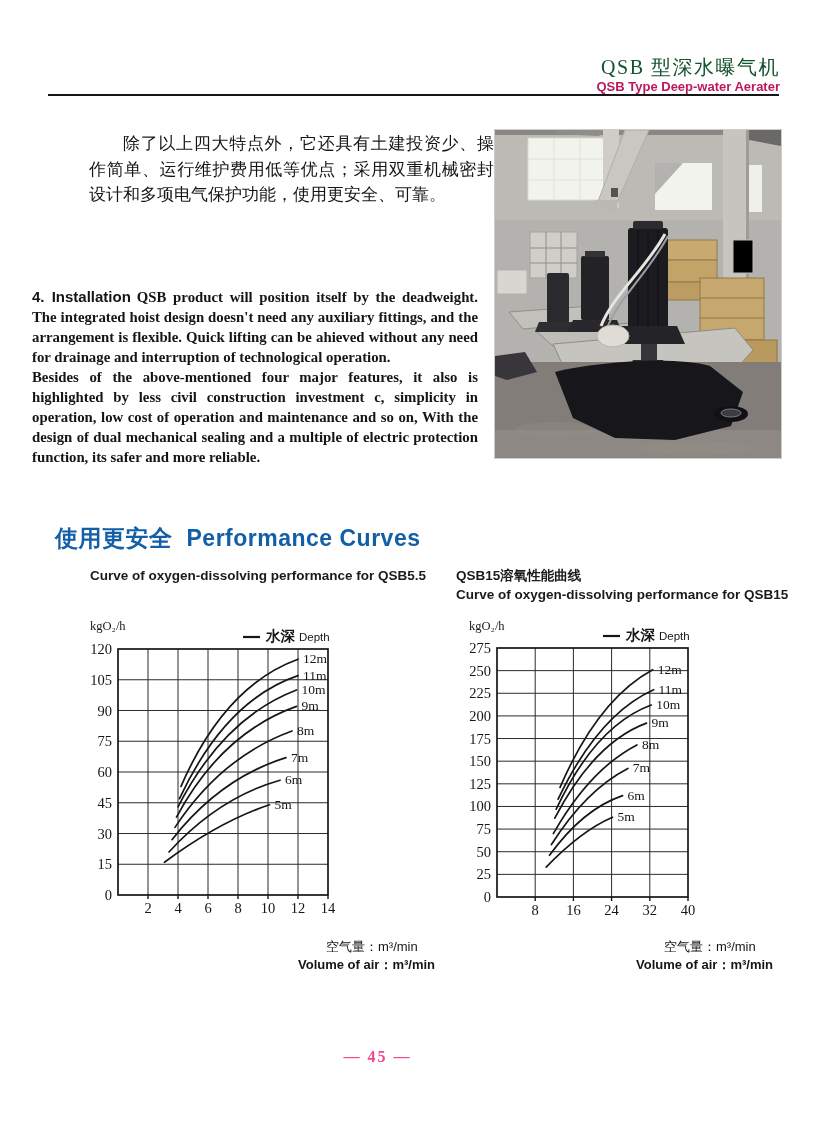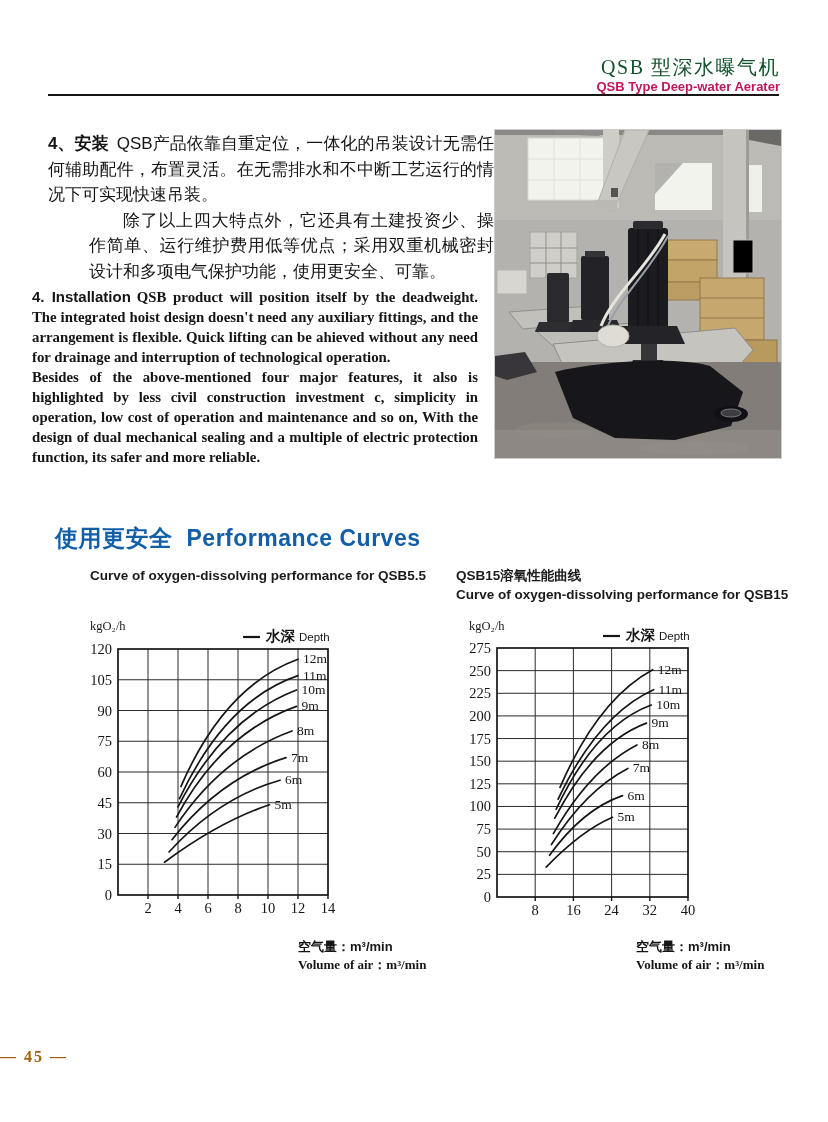--- a/index.html
+++ b/index.html
@@ -32,40 +32,39 @@
   
   .chart-title{font-size:13.5px;font-weight:bold;line-height:19px;color:#1a1a1a;}
   .ct-left{left:90px;top:566px;width:360px;}
   .ct-right{left:456px;top:566px;width:360px;}
 
   .chart-svg-left{left:85px;top:616px;}
   .chart-svg-right{left:458px;top:616px;}
 
   
   .cap{font-size:13px;line-height:18px;color:#151515;}
-  .cap .zh{font-weight:bold;}
-  .cap .en{font-family:Liberation Serif, serif;font-weight:700;}
+  .cap .zh{font-weight:normal;margin-left:28px;}
+  .cap .en{font-family:Liberation Sans, sans-serif;font-weight:700;}
   .cap-left{left:298px;top:938px;}
   .cap-right{left:636px;top:938px;}
 
   
-  .page-num{left:0;top:1048px;width:755px;font-family:"Liberation Serif",serif;
-            font-weight:700;font-size:16px;letter-spacing:2px;color:#a16207;}
+  .page-num{left:0;top:1048px;width:755px;text-align:center;font-family:"Liberation Serif",serif;
+            font-weight:700;font-size:16px;letter-spacing:2px;color:#ec4899;}
 </style>
 </head>
 <body>
 
 <div class="page">
 
   <div class="abs hd-zh">QSB 型深水曝气机</div>
   <div class="abs hd-en">QSB Type Deep-water Aerater</div>
   <div class="abs hd-rule"></div>
 
   <section class="abs zh-block">
-    <p><b>4、安装</b><span>QSB产品依靠自重定位，一体化的吊装设计无需任何辅助配件，布置灵活。在无需排水和不中断工艺运行的情况下可实现快速吊装。</span></p>
     <p class="ind"><span>除了以上四大特点外，它还具有土建投资少、操作简单、运行维护费用低等优点；采用双重机械密封设计和多项电气保护功能，使用更安全、可靠。</span></p>
   </section>
 
   <section class="abs en-block">
     <p><span class="lead">4. Installation</span><span>QSB product will position itself by the deadweight. The integrated hoist design doesn't need any auxiliary fittings, and the arrangement is flexible. Quick lifting can be ahieved without any need for drainage and interruption of technological operation.</span></p>
     <p><span>Besides of the above-mentioned four major features, it also is highlighted by less civil construction investment c, simplicity in operation, low cost of operation and maintenance and so on, With the design of dual mechanical sealing and a multiple of electric protection function, its safer and more reliable.</span></p>
   </section>
 
   <svg class="abs photo-wrap" width="286" height="328" viewBox="0 0 286 328">
 

